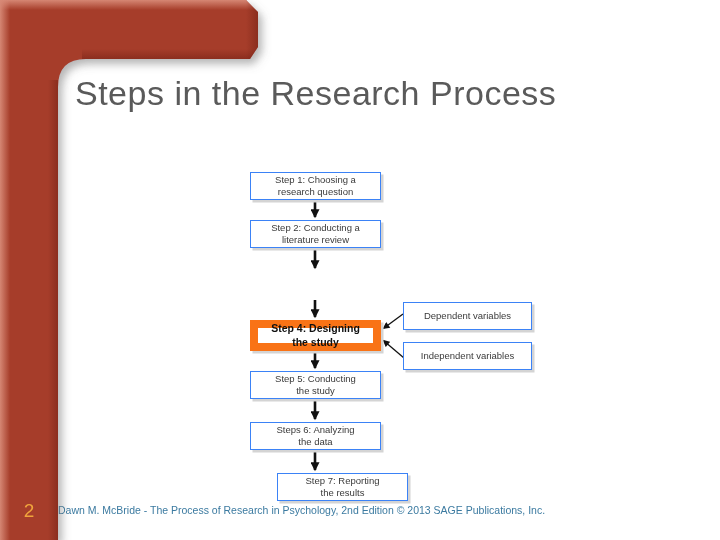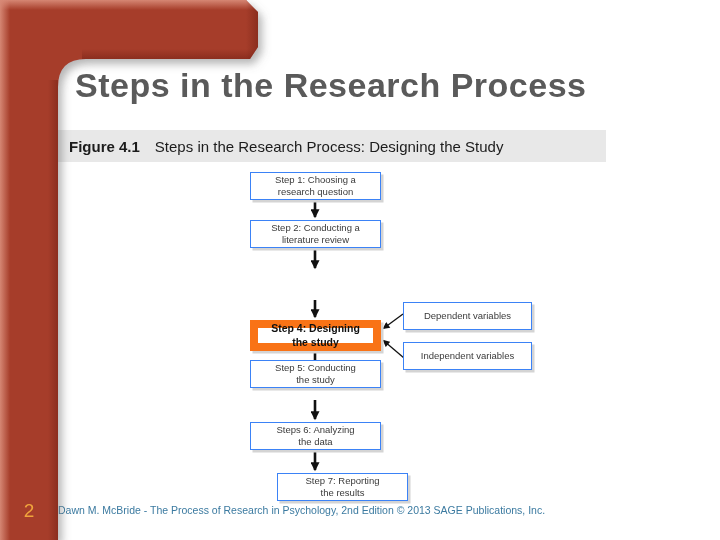--- a/index.html
+++ b/index.html
@@ -9,22 +9,22 @@
   }
   
   .accent-svg{position:absolute;left:0;top:0;z-index:3;pointer-events:none;}
   
   .page-number{
     position:absolute;left:14px;top:500px;width:30px;z-index:4;
     color:#F0A43C;font-size:19px;text-align:center;
   }
   
   .slide-title{
-    position:absolute;left:75px;top:66px;margin:0;z-index:1;
-    font-size:34px;font-weight:bold;color:#5a5a5a;letter-spacing:0.5px;
+    position:absolute;left:75px;top:74px;margin:0;z-index:1;
+    font-size:34px;font-weight:normal;color:#5a5a5a;letter-spacing:0.5px;
     line-height:1.15;white-space:nowrap;
   }
   
   .figure{position:absolute;left:58px;top:130px;width:548px;height:382px;z-index:1;}
   .figure-header{
     height:32px;background:#e8e8e8;display:flex;align-items:center;
     padding-left:11px;font-size:15px;color:#1c1c1c;box-sizing:border-box;
   }
   .fig-label{font-weight:bold;}
   .fig-caption{margin-left:15px;}
@@ -32,21 +32,21 @@
   .fc-box{
     position:absolute;box-sizing:border-box;left:192px;width:131px;height:28px;
     background:#ffffff;border:1px solid #3b82f6;box-shadow:2.5px 2.5px 0 #d4d4d4;
     display:flex;align-items:center;justify-content:center;text-align:center;
     white-space:pre-line;font-size:9.5px;line-height:1.25;color:#3a3a3a;
   }
   #box-step1{top:42px;}
   #box-step2{top:90px;}
   #box-step3{top:141px;}
   #box-step4{top:190px;height:31px;border:8px solid #f97316;font-weight:bold;font-size:10.5px;color:#111;}
-  #box-step5{top:230px;}
+  #box-step5{top:241px;}
   #box-step6{top:292px;}
   #box-step7{top:343px;margin-left:27px;}
   .side-box{left:345px;width:129px;height:28px;}
   #box-dep{top:172px;}
   #box-ind{top:212px;}
   
   .footer-credit{
     position:absolute;left:58px;top:504px;width:612px;z-index:1;
     text-align:left;font-size:10.5px;color:#3b7aa0;
   }
@@ -92,24 +92,20 @@
       <rect x="48" y="80" width="10" height="460" fill="url(#gRight)"></rect>
     </g>
   </svg>
 
   <div class="page-number">2</div>
 
   <h1 class="slide-title">Steps in the Research Process</h1>
 
   <div class="figure">
 
-    <div class="figure-header">
-      <span class="fig-label">Figure 4.1</span>
-      <span class="fig-caption">Steps in the Research Process: Designing the Study</span>
-    </div>
 
     <svg class="arrows-svg" width="548" height="382" viewBox="0 0 548 382" aria-hidden="true">
       <defs>
         <marker id="ah" viewBox="0 0 10 10" markerWidth="10" markerHeight="9" refX="8.5" refY="5" orient="auto" markerUnits="userSpaceOnUse">
           <path d="M0,0 L10,5 L0,10 Z" fill="#111"></path>
         </marker>
         <marker id="ah2" viewBox="0 0 10 10" markerWidth="8" markerHeight="7" refX="7.5" refY="5" orient="auto" markerUnits="userSpaceOnUse">
           <path d="M0,0 L10,5 L0,10 Z" fill="#111"></path>
         </marker>
       </defs>

